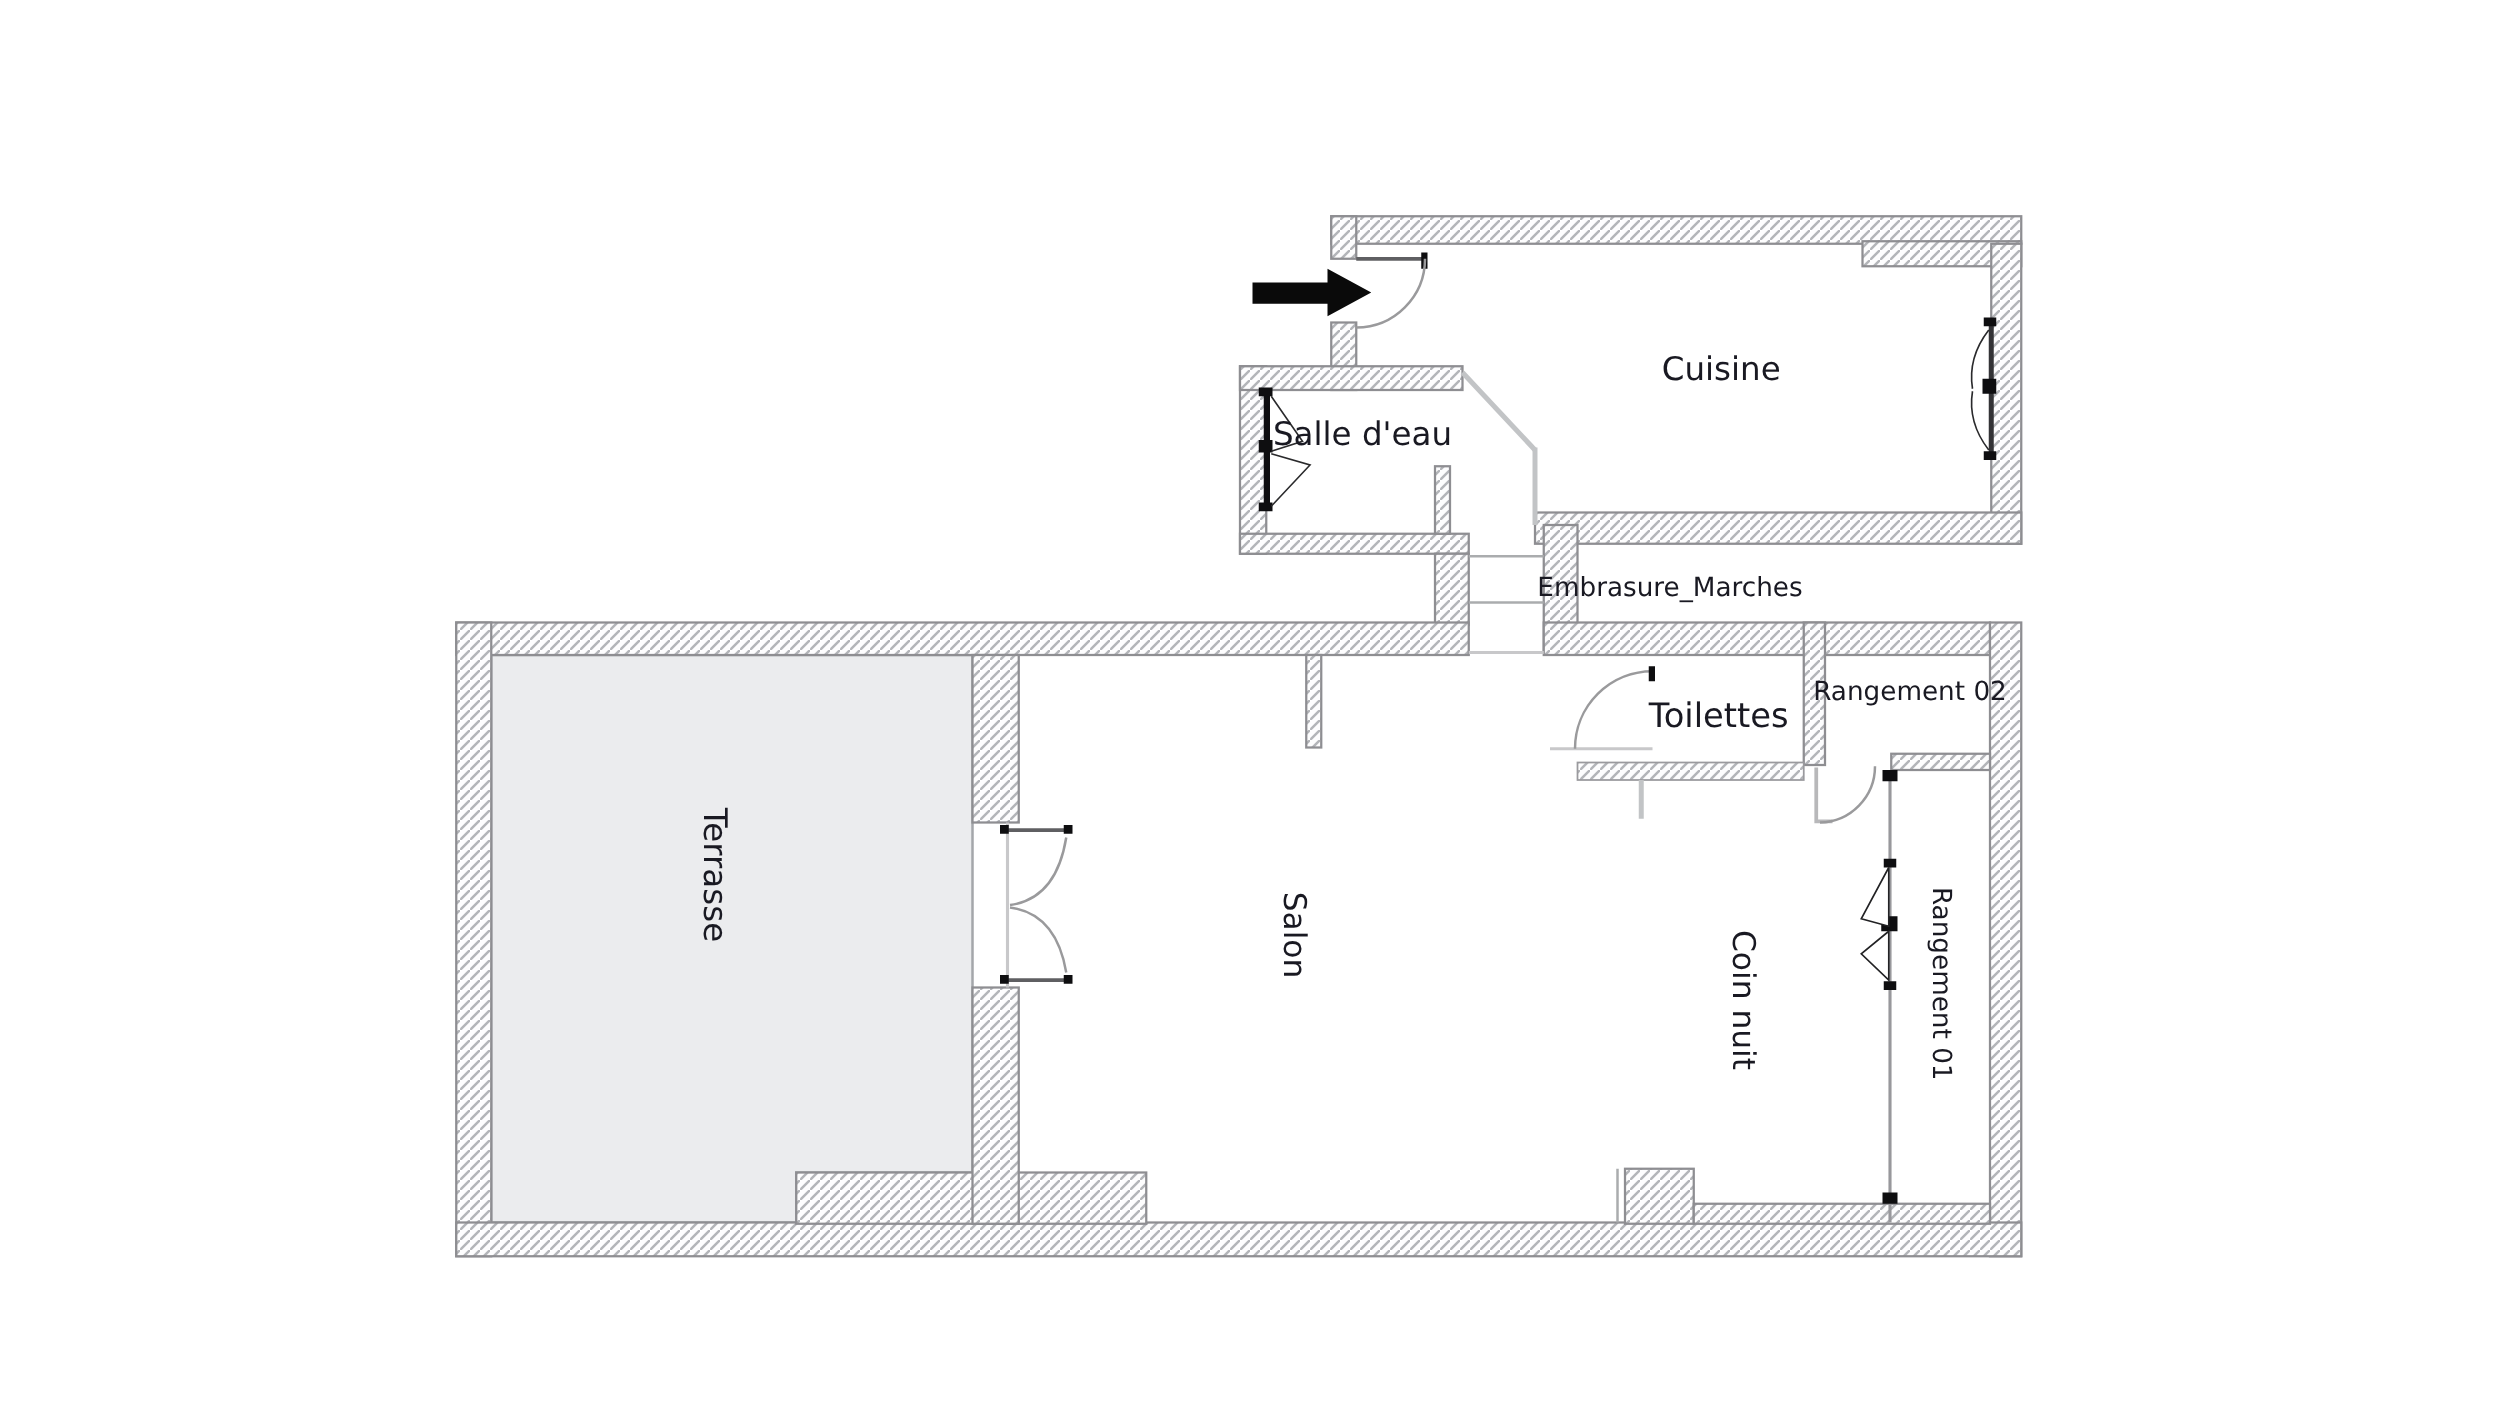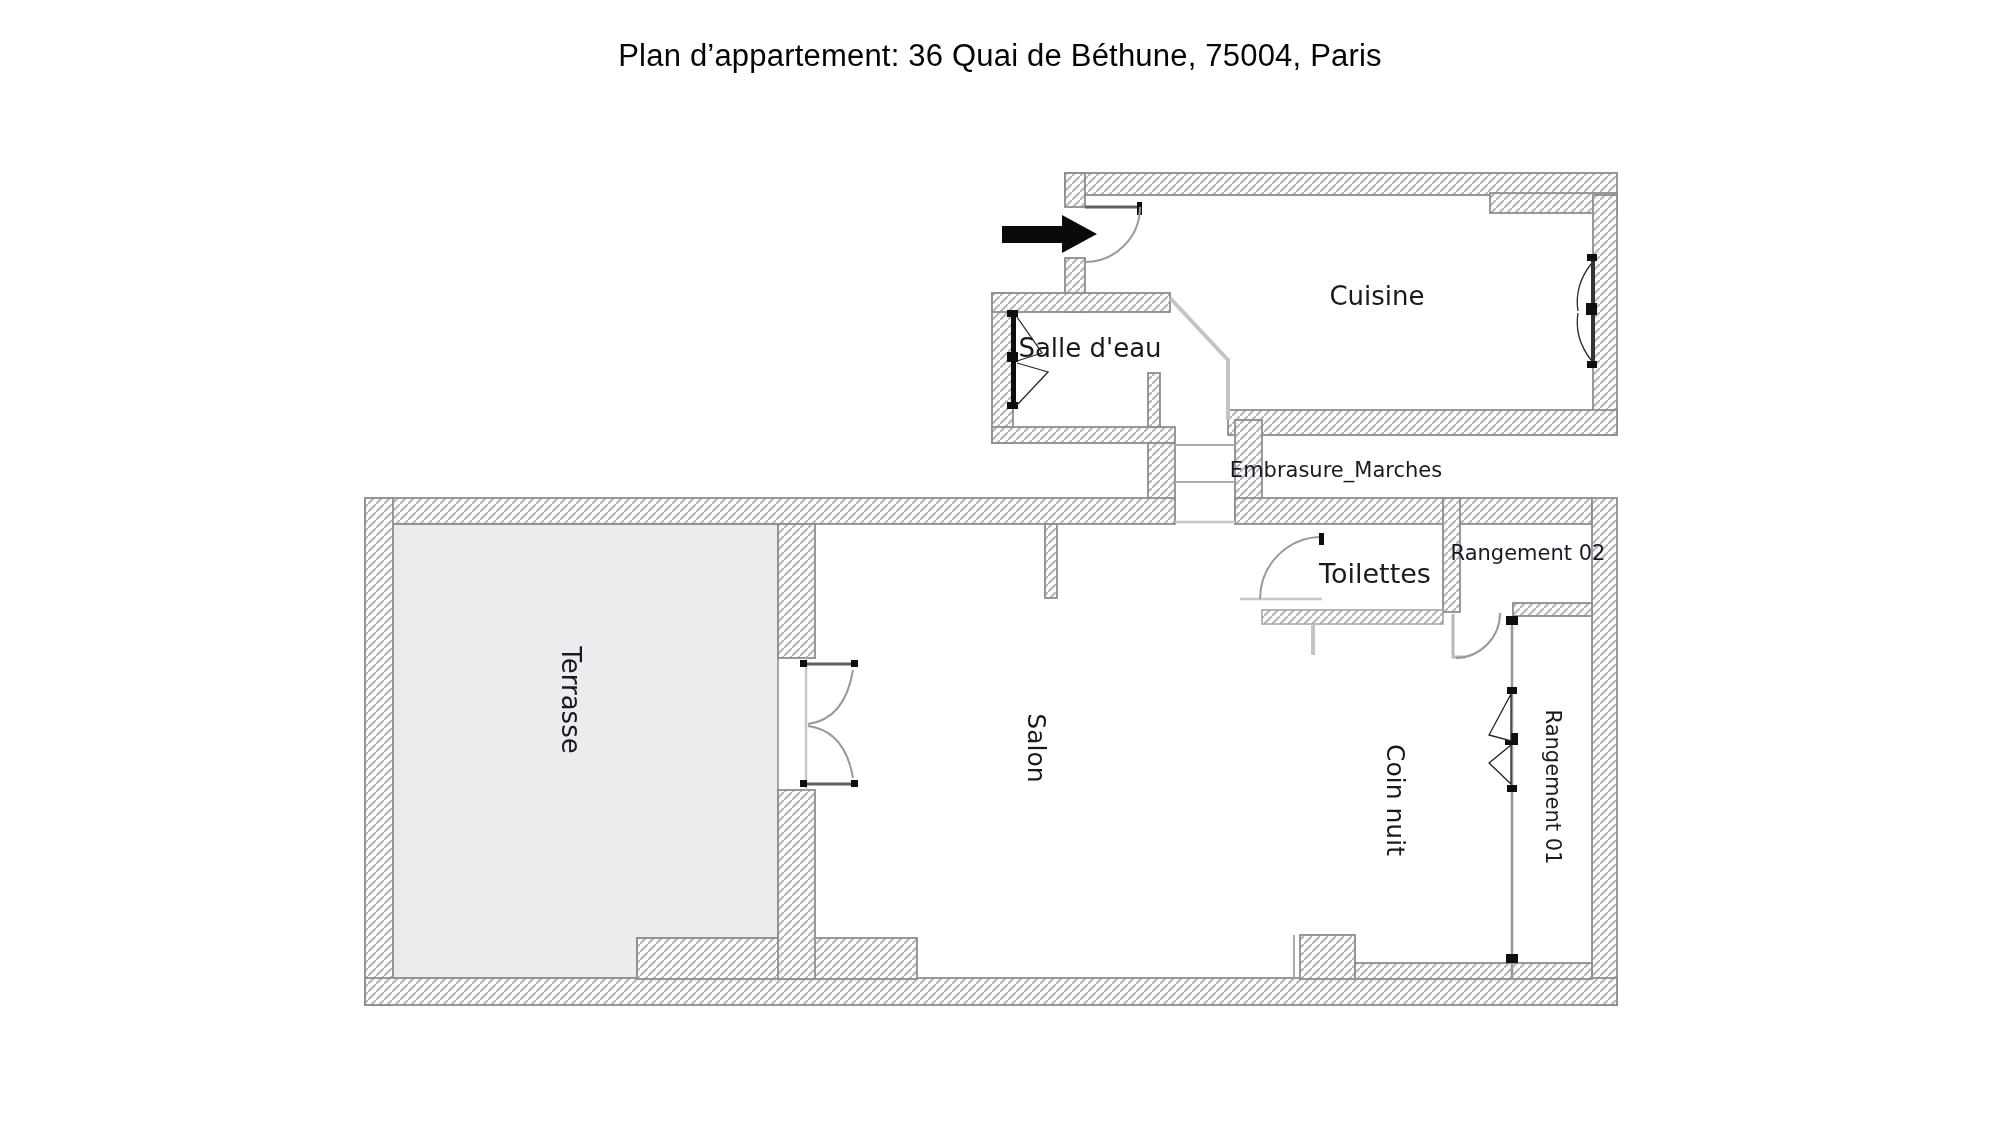--- a/index.html
+++ b/index.html
@@ -21,21 +21,20 @@
   .blk   { fill:#0e0e10; }
   .winln { stroke:#2a2a2c; stroke-width:1.3; fill:none; }
   .fold  { fill:#ffffff; stroke:#222224; stroke-width:1.3; }
   text.lbl { font-family:"DejaVu Sans", sans-serif; fill:#191922; }
 </style>
 </head>
 <body>
 
 <div class="stage">
 
-  <div class="title">Plan d’appartement: 36 Quai de Béthune, 75004, Paris</div>
 
   <svg class="plan" width="2000" height="1125" viewBox="0 0 2000 1125">
 
     <defs>
       <pattern id="h" patternUnits="userSpaceOnUse" width="8" height="8">
         <rect width="8" height="8" fill="#fdfdfe"></rect>
         <path d="M-2 10 L10 -2" stroke="#b3b5b9" stroke-width="2"></path>
       </pattern>
     </defs>
 

